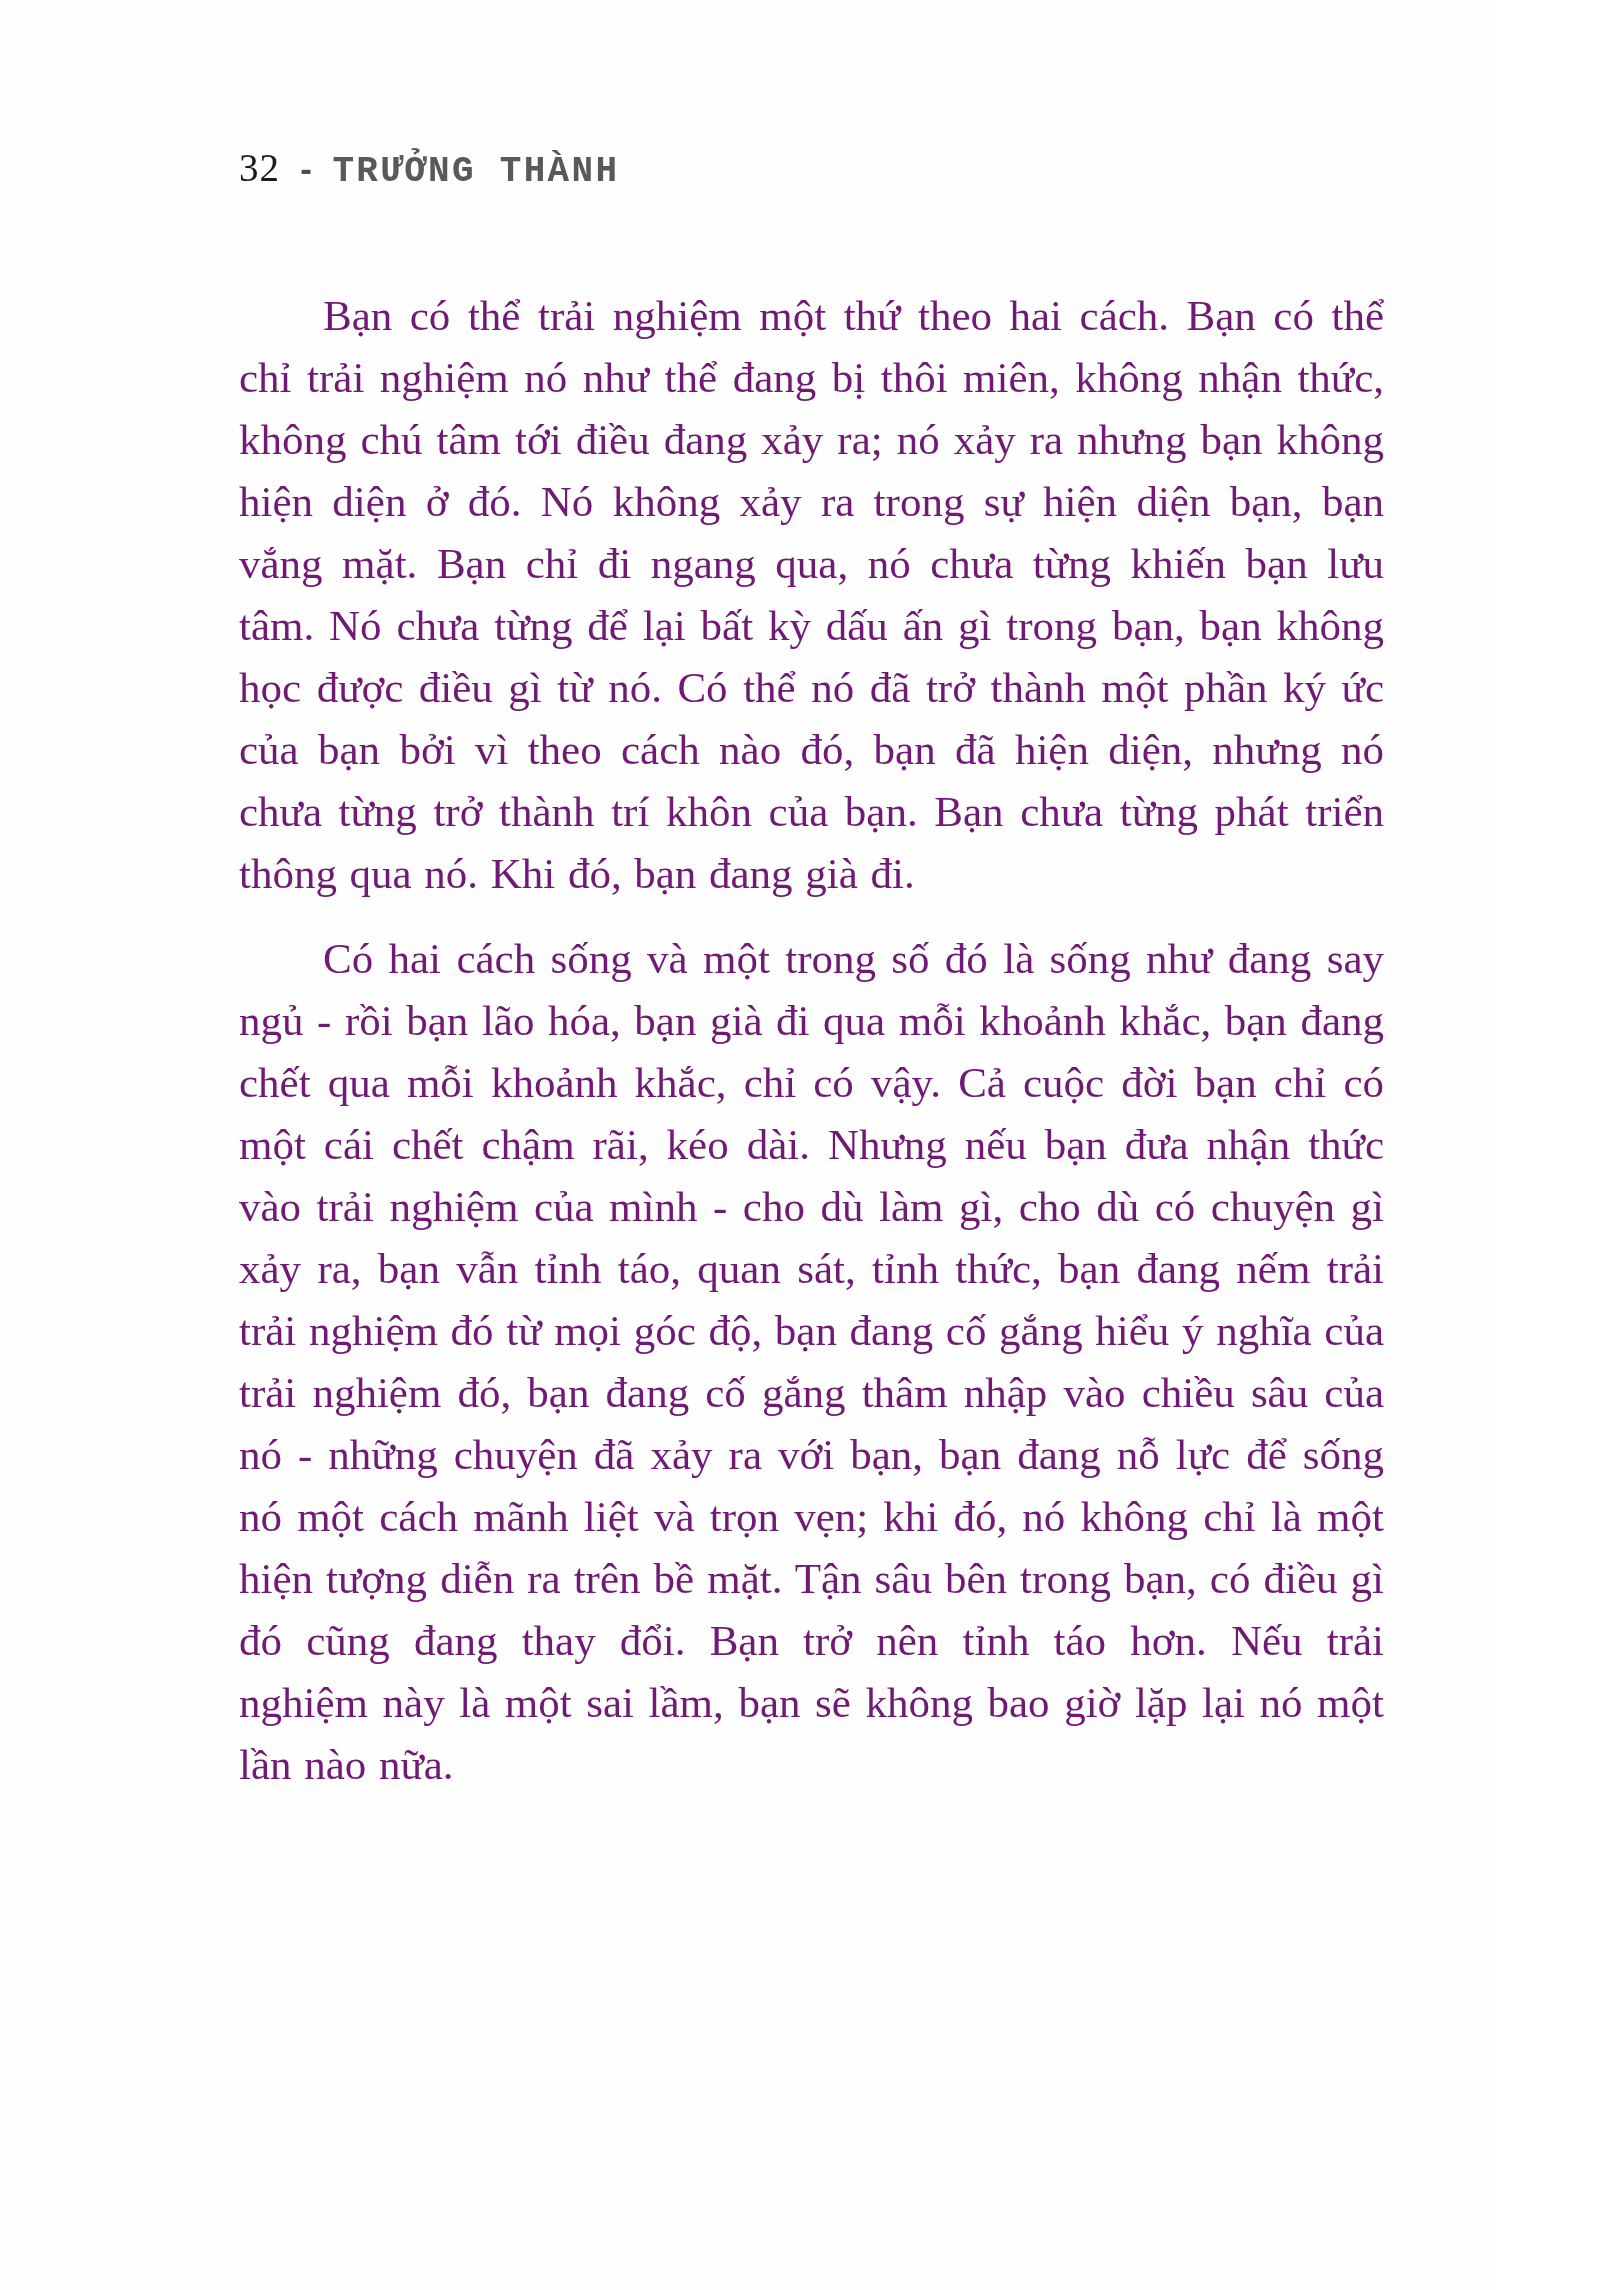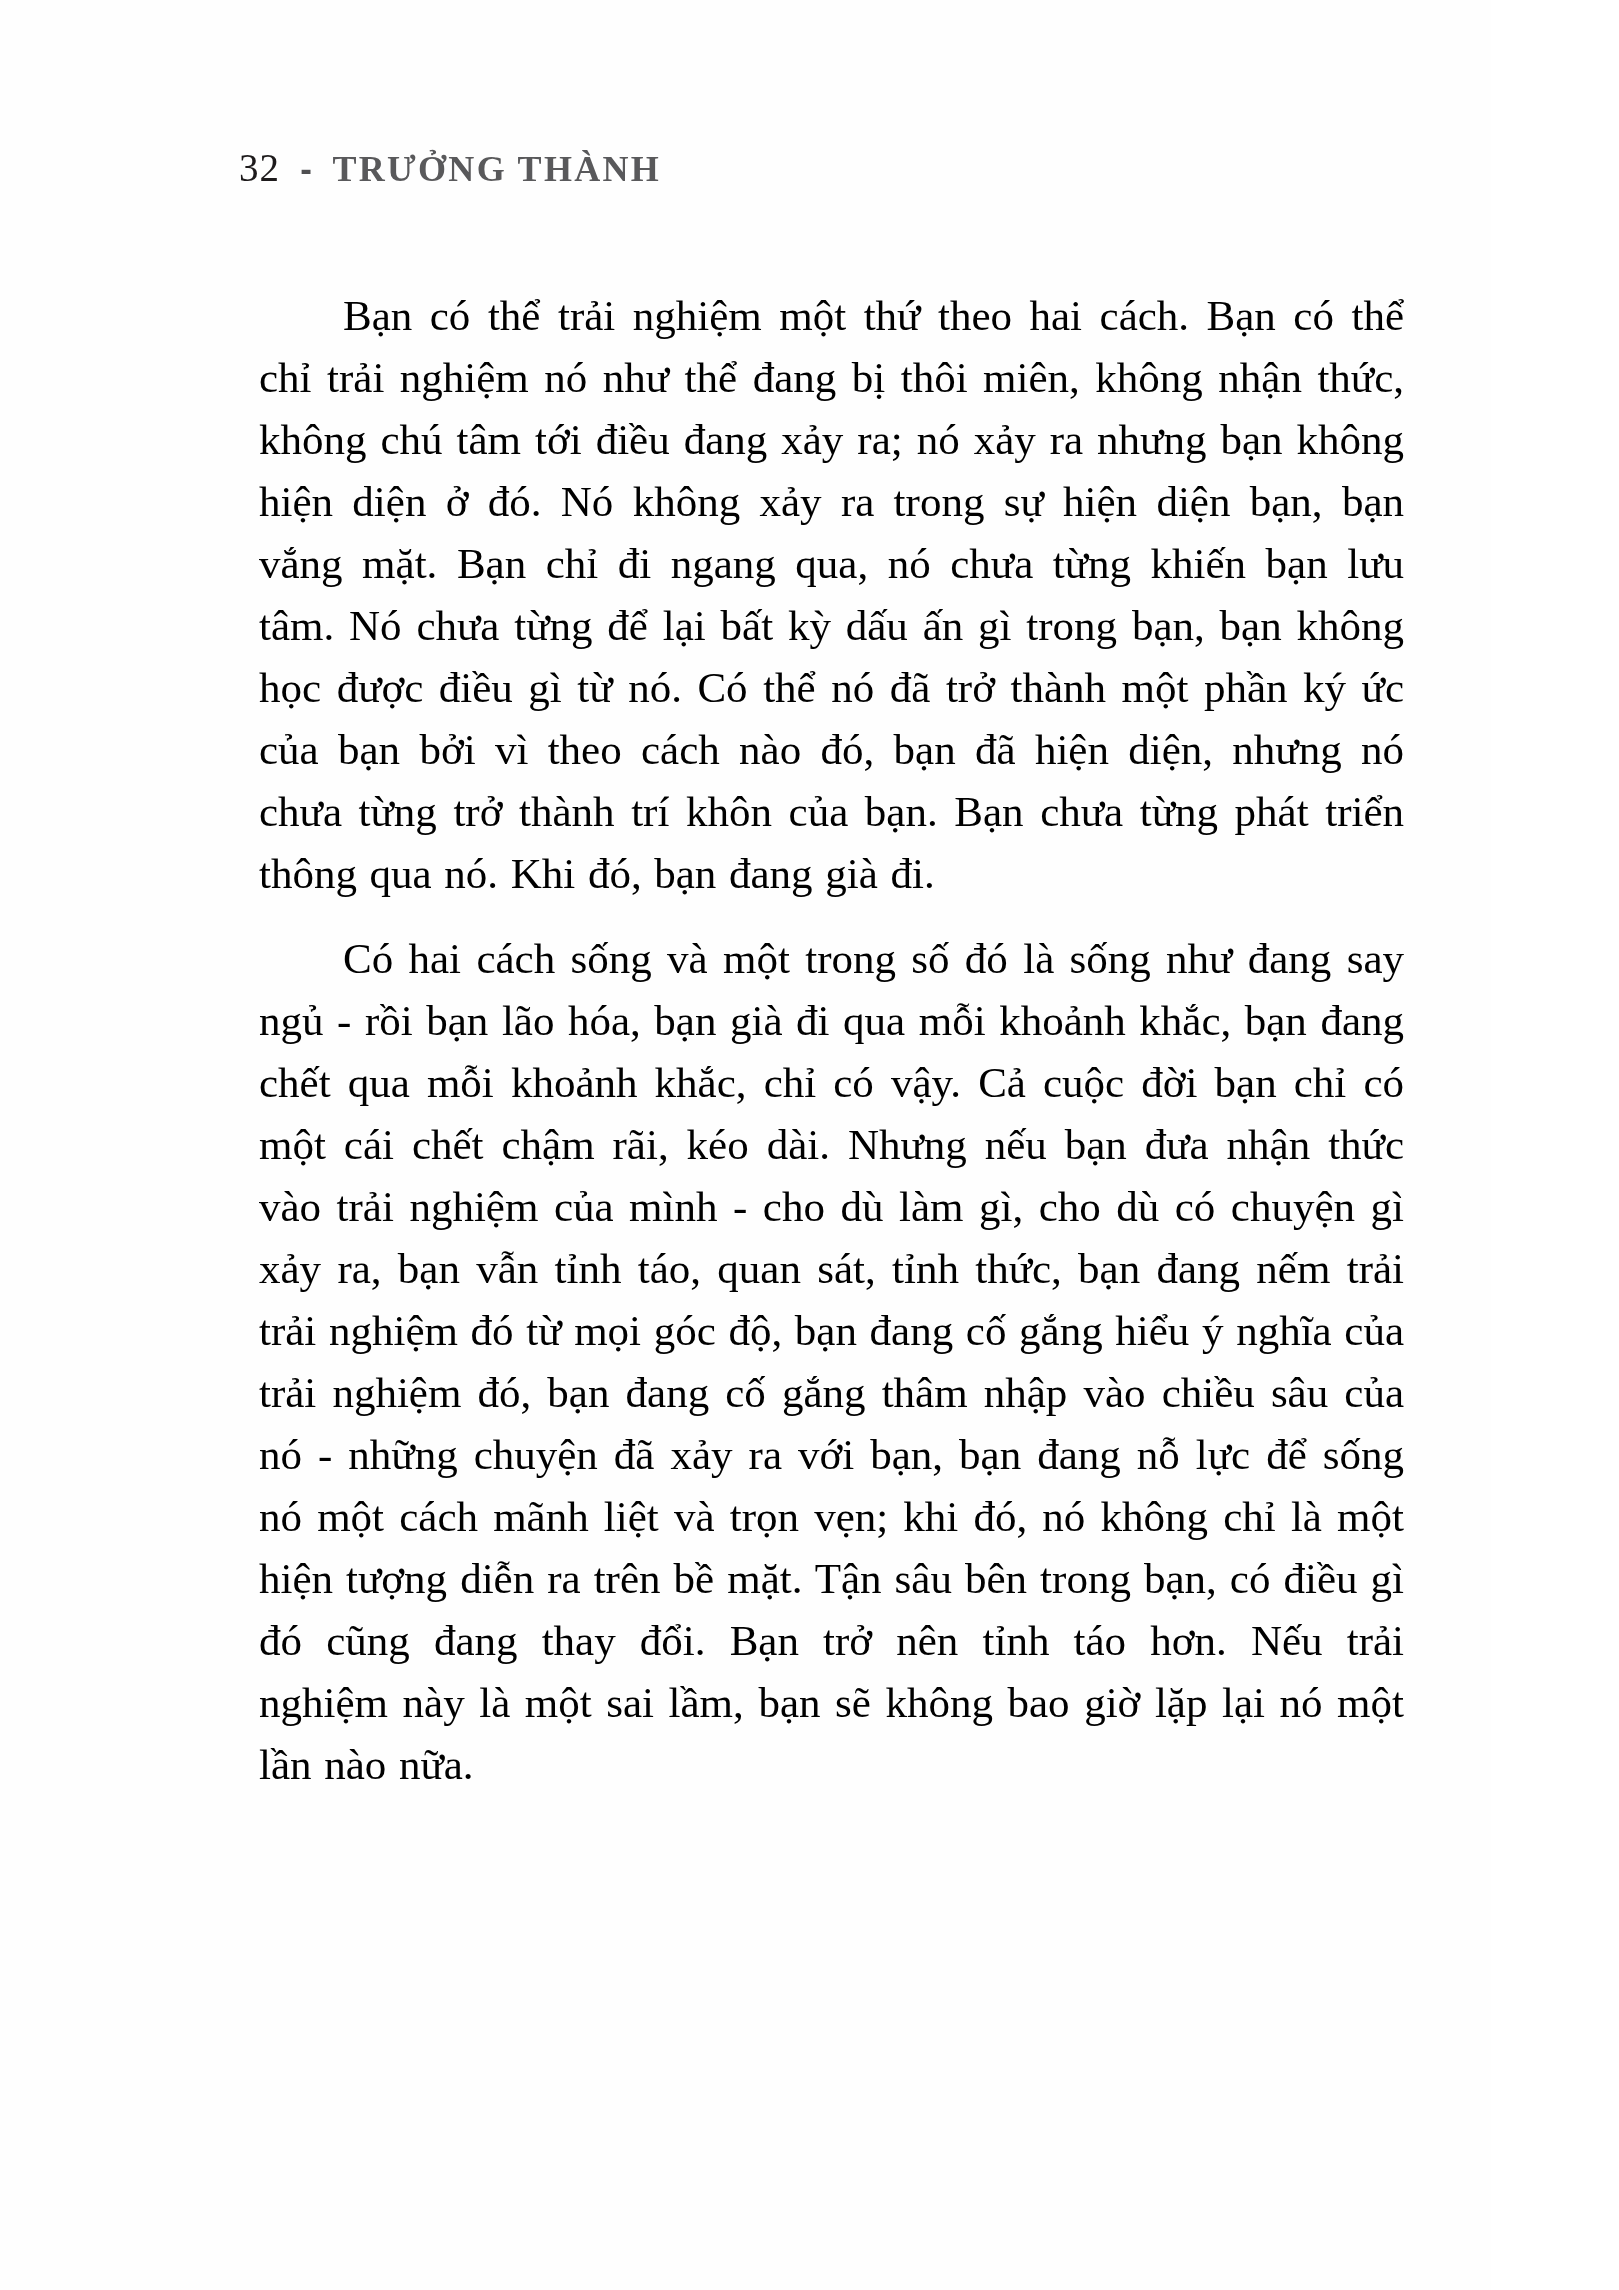--- a/index.html
+++ b/index.html
@@ -30,33 +30,32 @@
     color: #1d1a1b;
     letter-spacing: 0.9px;
   }
   .running-header .separator {
     font-family: "Liberation Sans", sans-serif;
     font-size: 35px;
     font-weight: bold;
     color: #4f4f51;
   }
   .running-header .running-title {
-    font-family: Liberation Serif, serif;
+    font-family: Liberation Mono, monospace;
     font-size: 36px;
     font-weight: bold;
     color: #59595b;
     letter-spacing: 2.3px;
   }
   .body-text {
     position: absolute;
     left: 239px;
     top: 285px;
     width: 1145px;
-    color: #000000;
-    margin-left: 20px;
+    color: #701a75;
   }
   .body-text p {
     margin: 0 0 23px 0;
     font-size: 43px;
     line-height: 62px;
     text-align: justify;
     text-align-last: left;
     text-indent: 84px;
     word-spacing: 1.9px;
   }

